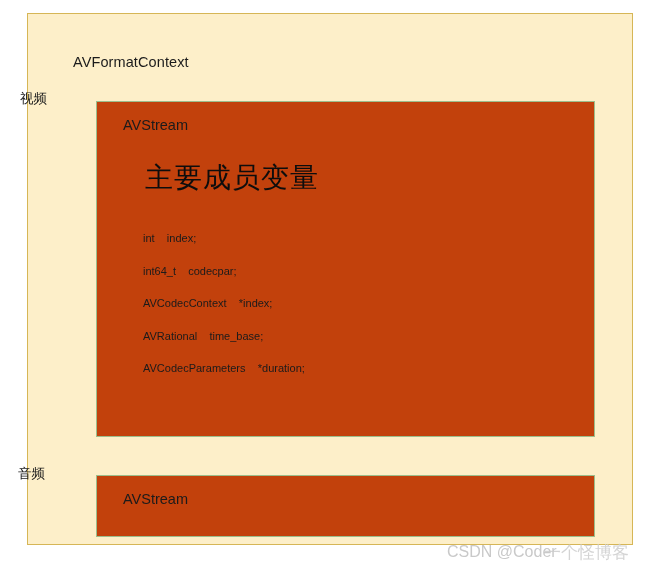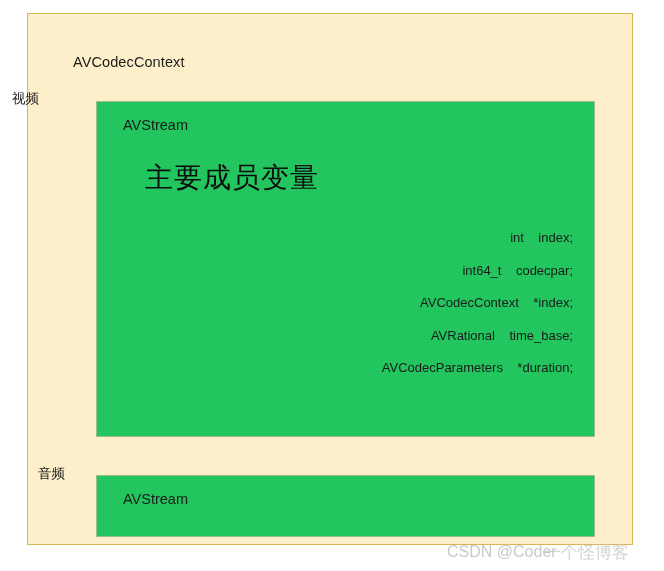--- a/index.html
+++ b/index.html
@@ -45,27 +45,27 @@
     white-space: nowrap;
   }
 
   
   .side-label {
     position: absolute;
     font-size: 13.5px;
     color: #1b1b1b;
     white-space: nowrap;
   }
-  .side-label.video { left: 12px; top: 90px; }
-  .side-label.audio { left: 18px; top: 465px; margin-left: 20px; }
+  .side-label.video { left: 20px; top: 90px; }
+  .side-label.audio { left: 18px; top: 465px; }
 
   
   .stream-box {
     position: absolute;
-    background: #22c55e;
+    background: #c2410c;
     border: 1px solid #9CBE8C;
     box-sizing: border-box;
   }
   .stream-box.primary {
     left: 68px;
     top: 87px;
     width: 499px;
     height: 336px;
   }
   .stream-box.secondary {
@@ -98,25 +98,24 @@
 
   
   .members-list {
     position: absolute;
     left: 46px;
     top: 120px;
     width: 430px;
   }
   .member-row {
     height: 32.5px;
-    font-size: 13px;
+    font-size: 11px;
     color: #1b1b1b;
     white-space: pre;
     line-height: 32.5px;
-    text-align: right;
   }
 
   
   .watermark {
     position: absolute;
     left: 447px;
     top: 541px;
     width: 215px;
     height: 26px;
     pointer-events: none;
@@ -141,21 +140,21 @@
     opacity: 0.85;
     margin-left: 35px;
   }
 </style>
 </head>
 <body>
 
 <div id="canvas">
 
   <div class="outer-box">
-    <div class="outer-title">AVCodecContext</div>
+    <div class="outer-title">AVFormatContext</div>
 
     <div class="stream-box primary">
       <div class="stream-title">AVStream</div>
 
       <div class="members-heading">主要成员变量</div>
 
       <div class="members-list">
         <div class="member-row">int    index;</div>
         <div class="member-row">int64_t    codecpar;</div>
         <div class="member-row">AVCodecContext    *index;</div>

